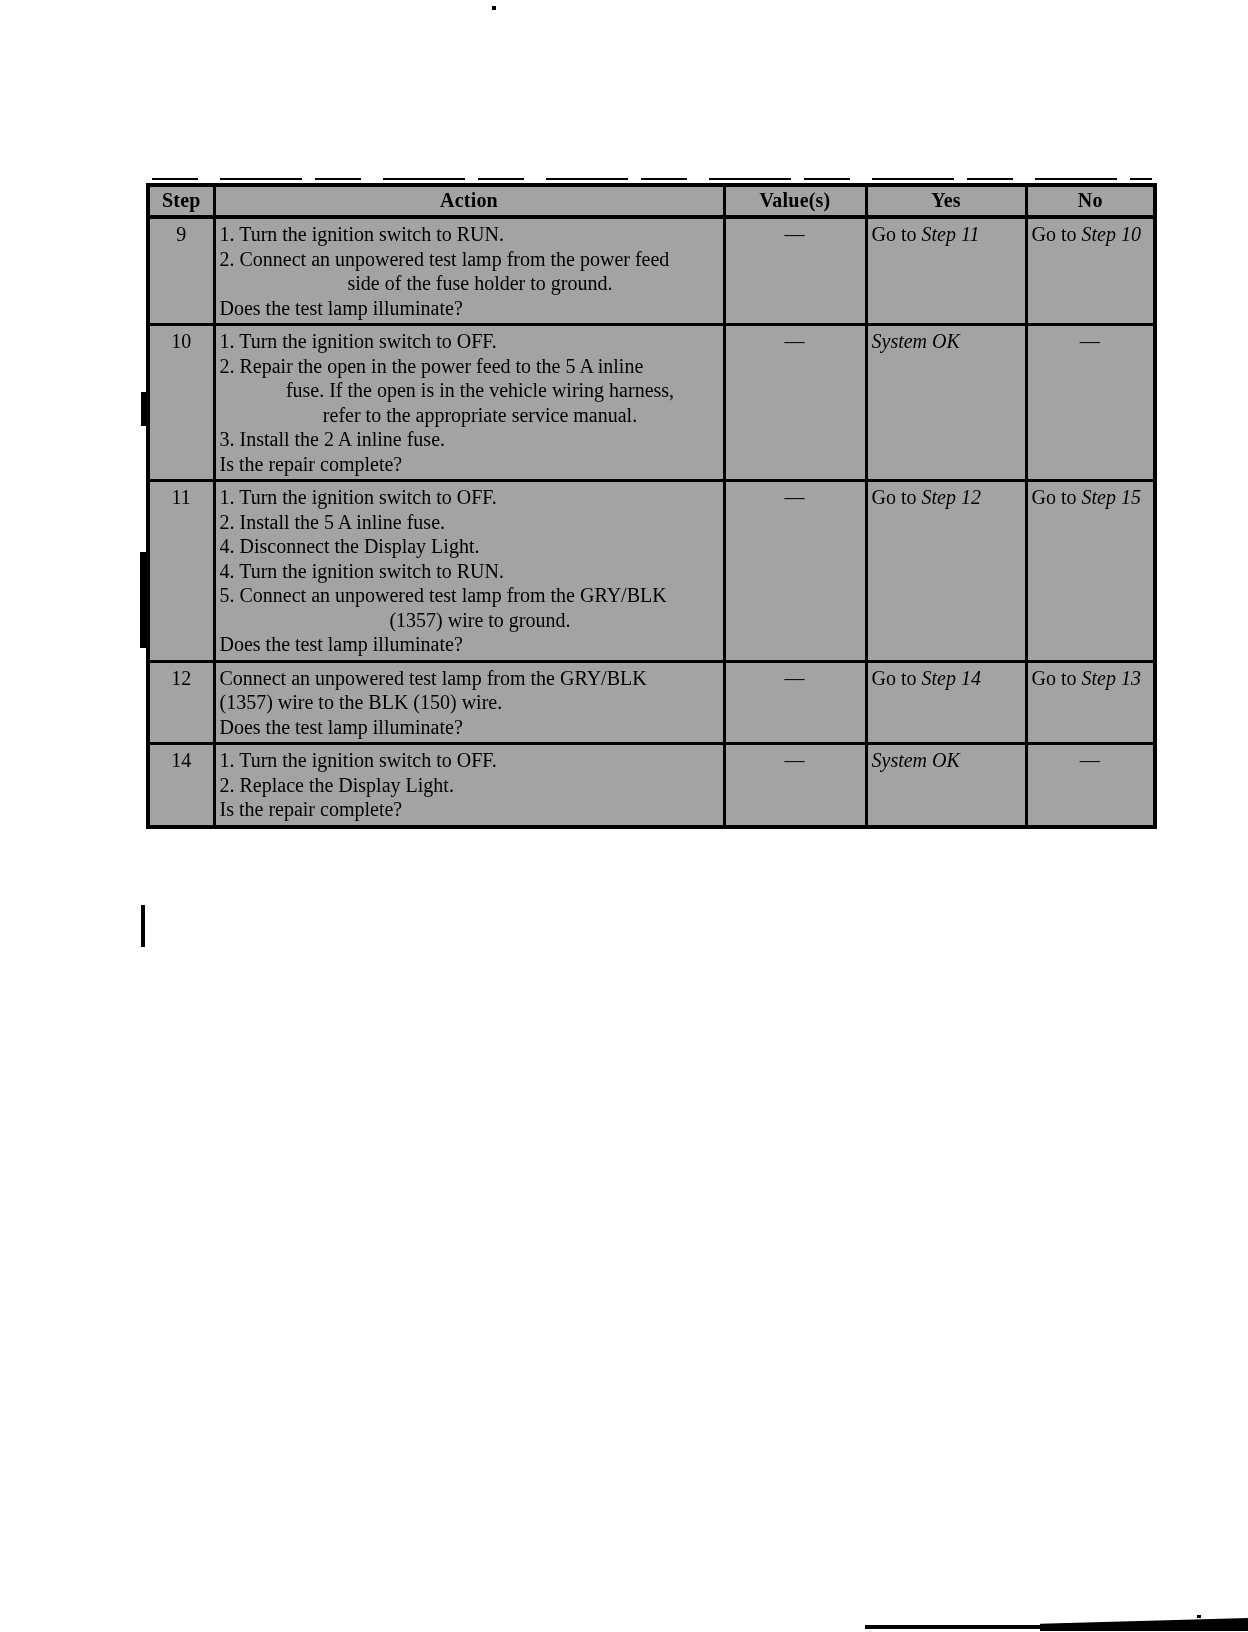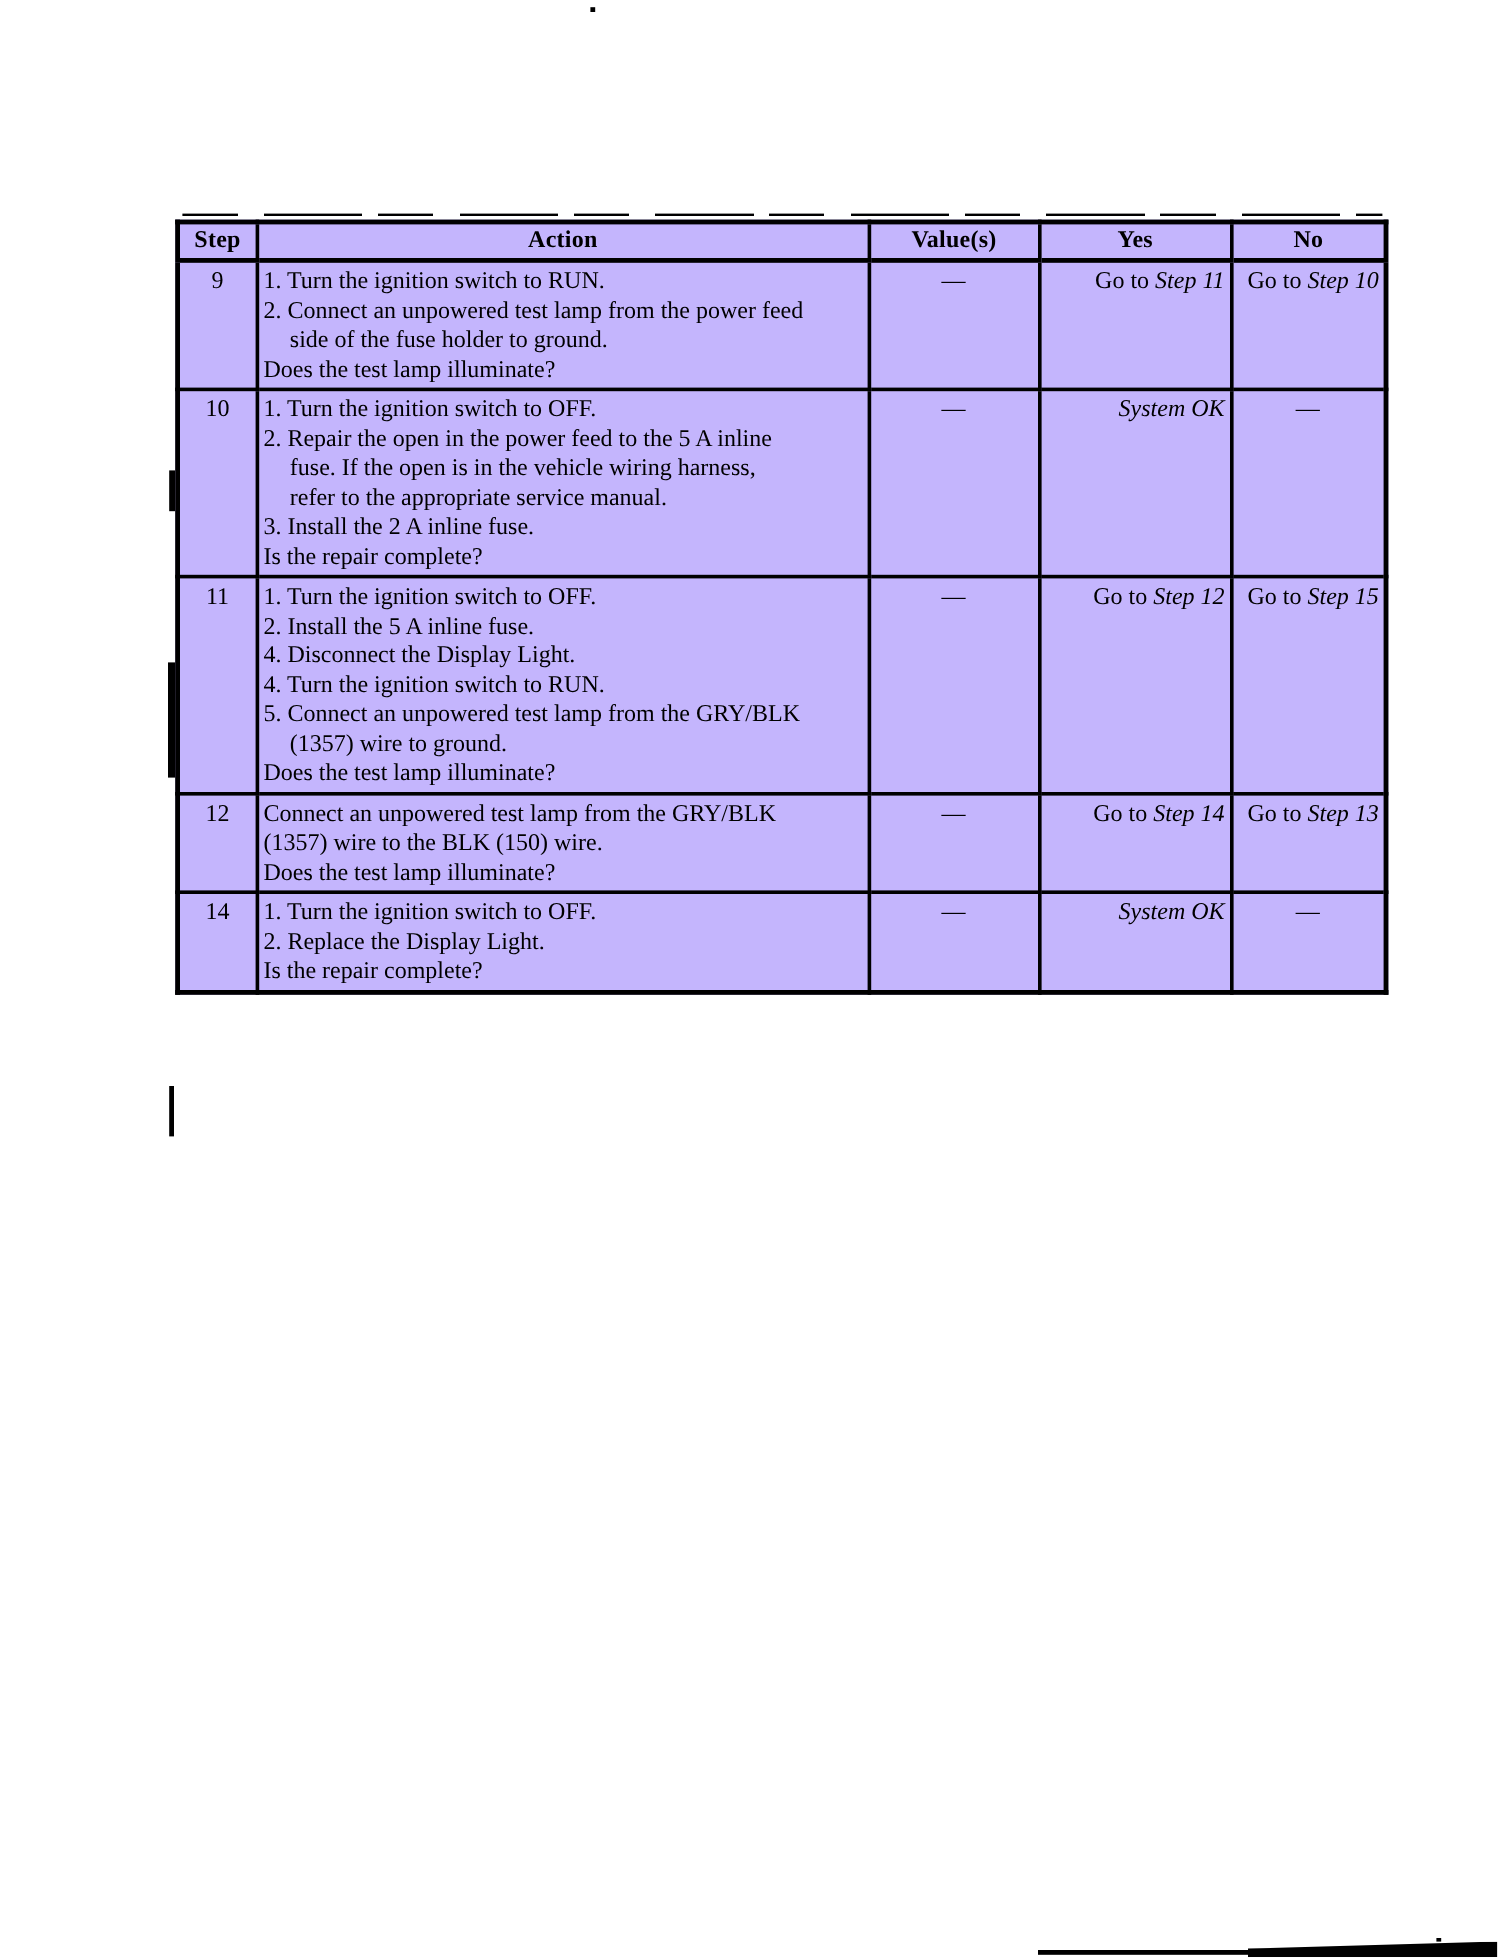--- a/index.html
+++ b/index.html
@@ -15,21 +15,21 @@
 
   .doc-table-wrap {
     position: absolute;
     left: 146px; top: 183px;
     width: 1007px;
   }
   table.doc-table {
     border-collapse: collapse;
     table-layout: fixed;
     width: 100%;
-    background: #c4b5fd;
+    background: #a3a3a3;
   }
   table.doc-table col.c-step  { width: 66px; }
   table.doc-table col.c-action{ width: 510px; }
   table.doc-table col.c-value { width: 142px; }
   table.doc-table col.c-yes   { width: 160px; }
   table.doc-table col.c-no    { width: 129px; }
 
   table.doc-table, table.doc-table th, table.doc-table td {
     border: 3px solid #000;
   }
@@ -45,23 +45,23 @@
   }
   table.doc-table td {
     vertical-align: top;
     font-size: 20px;
     line-height: 24.5px;
     padding: 3px 4px 3px 4px;
   }
   td.step { text-align: center; padding-top: 4px; }
   td.action { padding-left: 12px; padding-right: 8px; }
   td.action .line { white-space: nowrap; }
-  td.action .line.indent { padding-left: 22px; }
+  td.action .line.indent { padding-left: 22px; text-align: center; }
   td.value { text-align: center; padding-top: 4px; letter-spacing: 1px; }
-  td.yes, td.no { padding-left: 7px; padding-top: 4px; text-align: right; }
+  td.yes, td.no { padding-left: 7px; padding-top: 4px; }
   td.yes i, td.no i { font-style: italic; }
   td.dash { text-align: center; padding-left: 2px; letter-spacing: 1px; }
 
   
   .artifact { position: absolute; background: #000; }
   .dashline {
     position: absolute; height: 2px;
     background: repeating-linear-gradient(90deg, #000 0px, #000 46px, transparent 46px, transparent 68px, #000 68px, #000 150px, transparent 150px, transparent 163px);
   }
   .smudge-taper {

